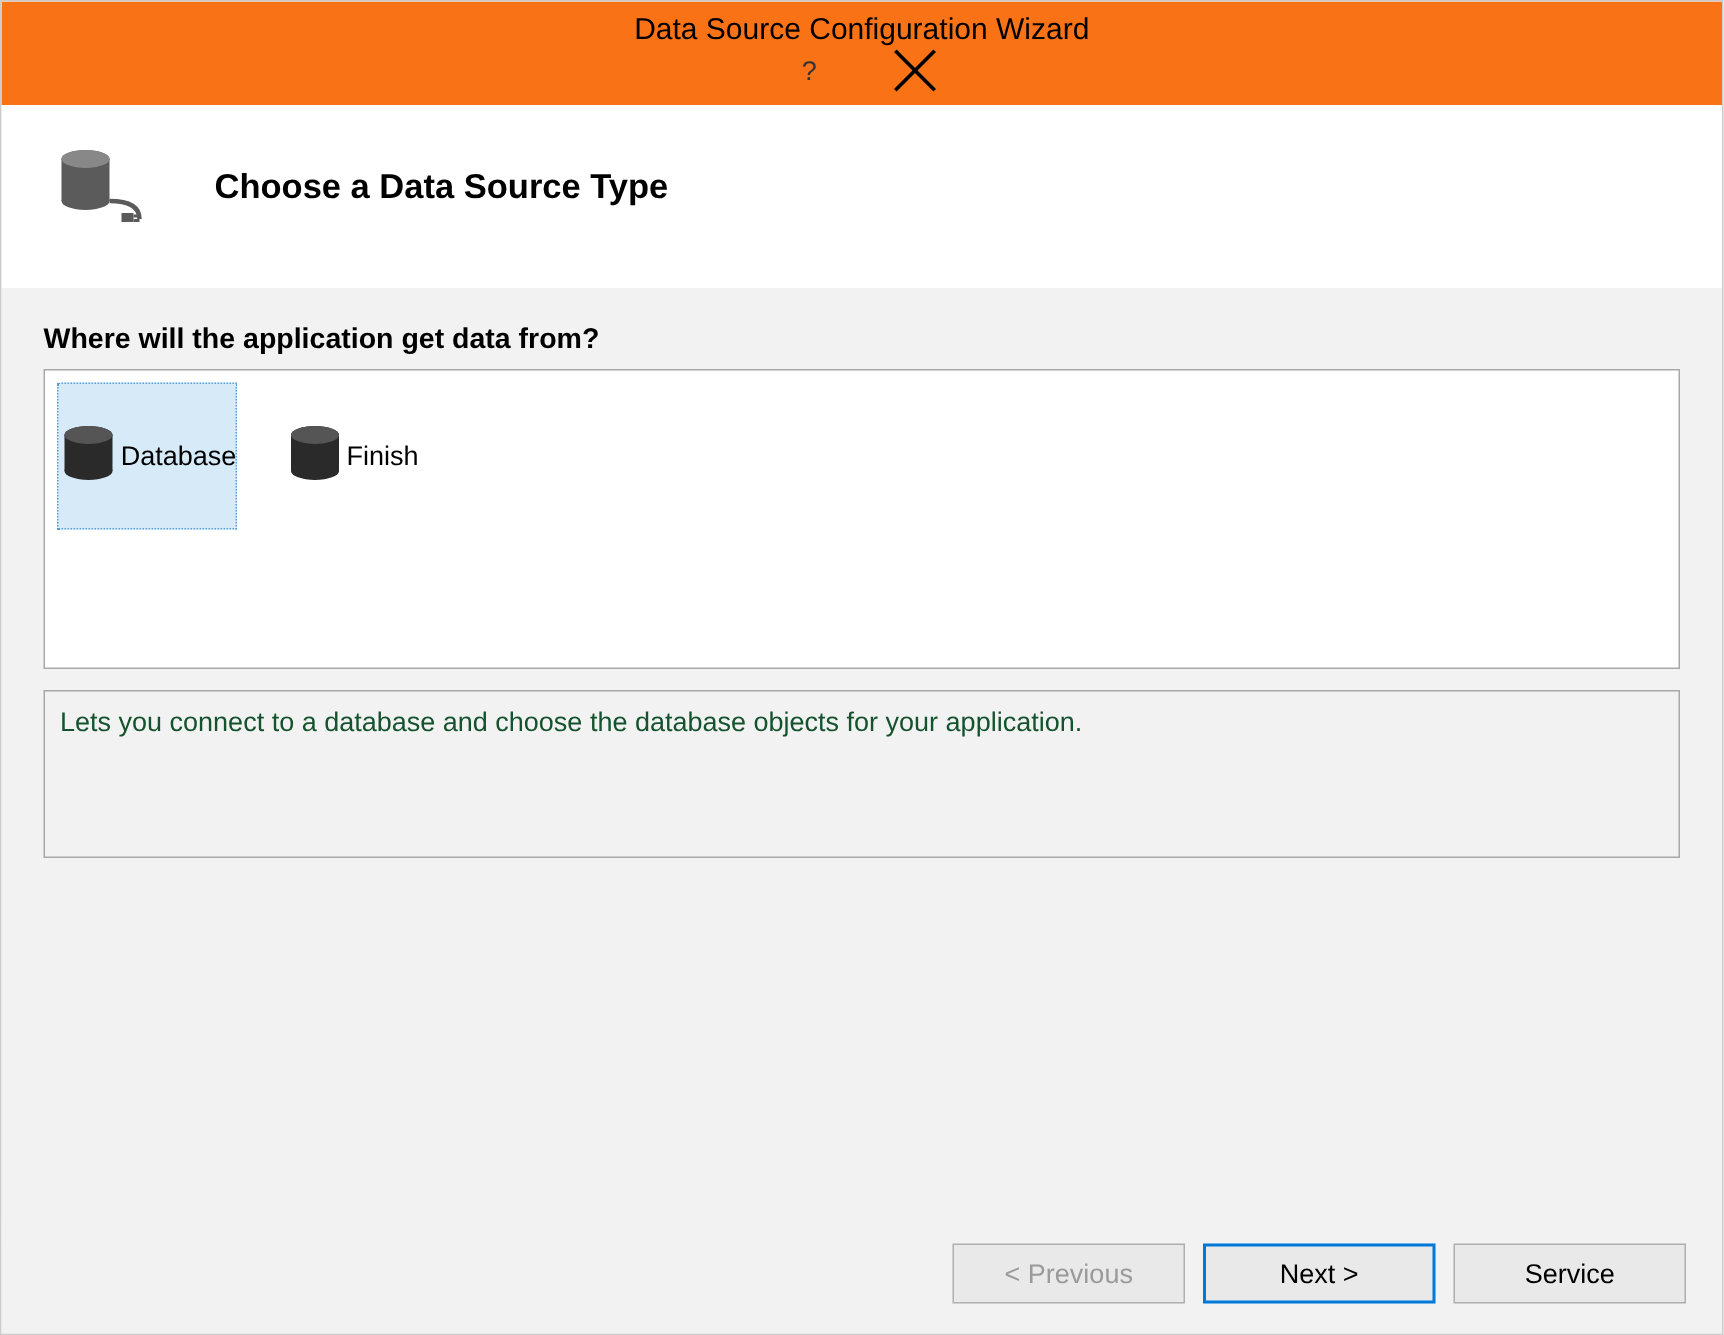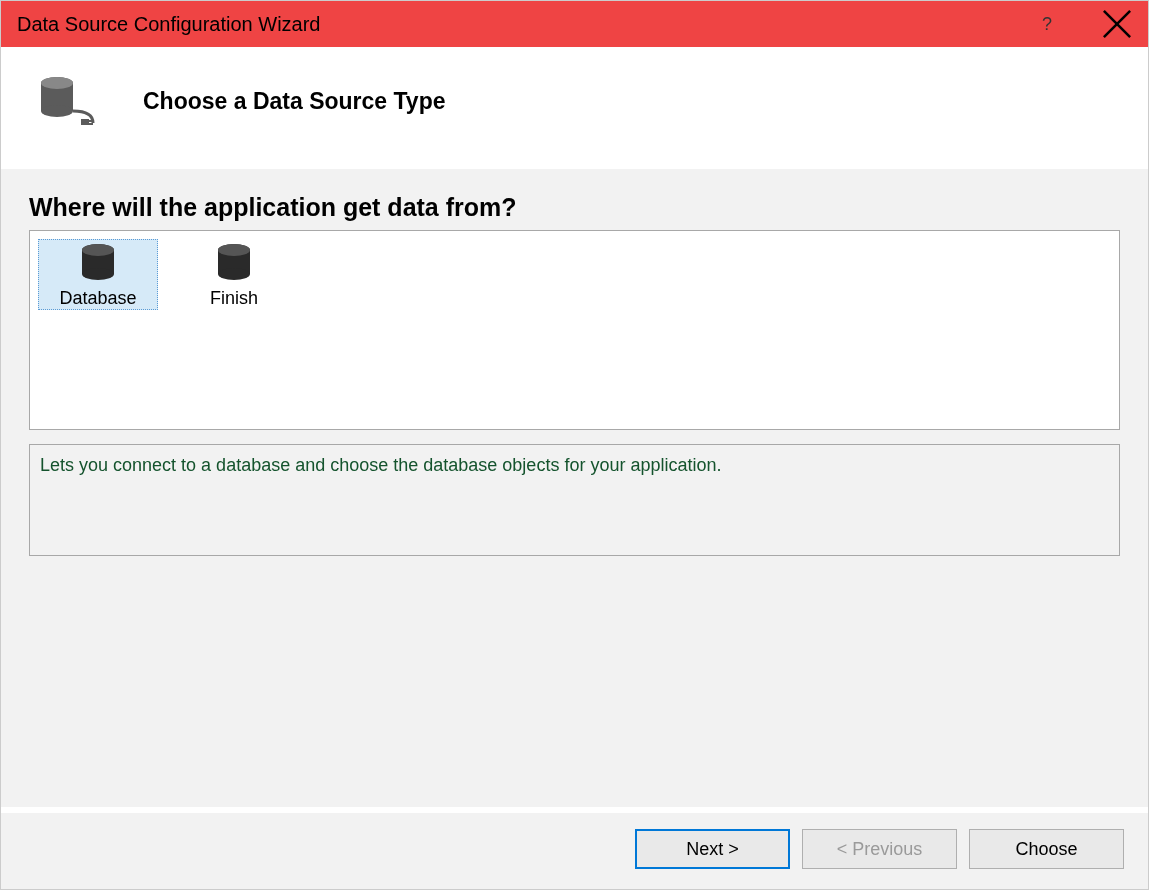--- a/index.html
+++ b/index.html
@@ -9,21 +9,22 @@
       width: 1149px;
       height: 890px;
       position: relative;
       border: 1px solid #ccc;
     }
     .titlebar {
       display: flex;
       align-items: center;
       justify-content: space-between;
       padding: 8px 16px 8px 16px;
-      background: #ef4444;
+      background: #f97316;
+      flex-direction: column;
     }
     .titlebar-title {
       font-size: 20px;
       color: #000;
     }
     .titlebar-controls {
       display: flex;
       gap: 40px;
       align-items: center;
     }
@@ -55,40 +56,40 @@
       color: #000;
     }
     
     .content-area {
       background: #f2f2f2;
       padding: 24px 28px;
       height: calc(100% - 170px - 80px);
       overflow: auto;
     }
     .question-label {
-      font-size: 25px;
+      font-size: 19px;
       font-weight: bold;
       margin-bottom: 8px;
     }
     .options-box {
       background: #fff;
       border: 1px solid #a8a8a8;
       padding: 8px;
       height: 200px;
       display: flex;
       gap: 16px;
       align-items: flex-start;
     }
     .option-item {
       display: flex;
-      flex-direction: column;
+      flex-direction: row;
       align-items: center;
       justify-content: center;
       width: 120px;
-      padding: 0 2px;
+      padding: 24px 2px;
       cursor: pointer;
       border: 1px solid transparent;
     }
     .option-item.selected {
       background: #d6eaf8;
       border: 1px dotted #5b9bd5;
     }
     .option-icon {
       height: 44px;
       display: flex;
@@ -199,16 +200,16 @@
         </svg>
       </div>
       <div class="option-label">Finish</div>
     </div>
   </div>
 
   <div class="description-box">Lets you connect to a database and choose the database objects for your application.</div>
 </div>
 
 <div class="footer">
+  <button class="wizard-button" disabled="">&lt; Previous</button>
   <button class="wizard-button default">Next &gt;</button>
-  <button class="wizard-button" disabled="">&lt; Previous</button>
-  <button class="wizard-button">Choose</button>
+  <button class="wizard-button">Service</button>
 </div>
 
 </body></html>

